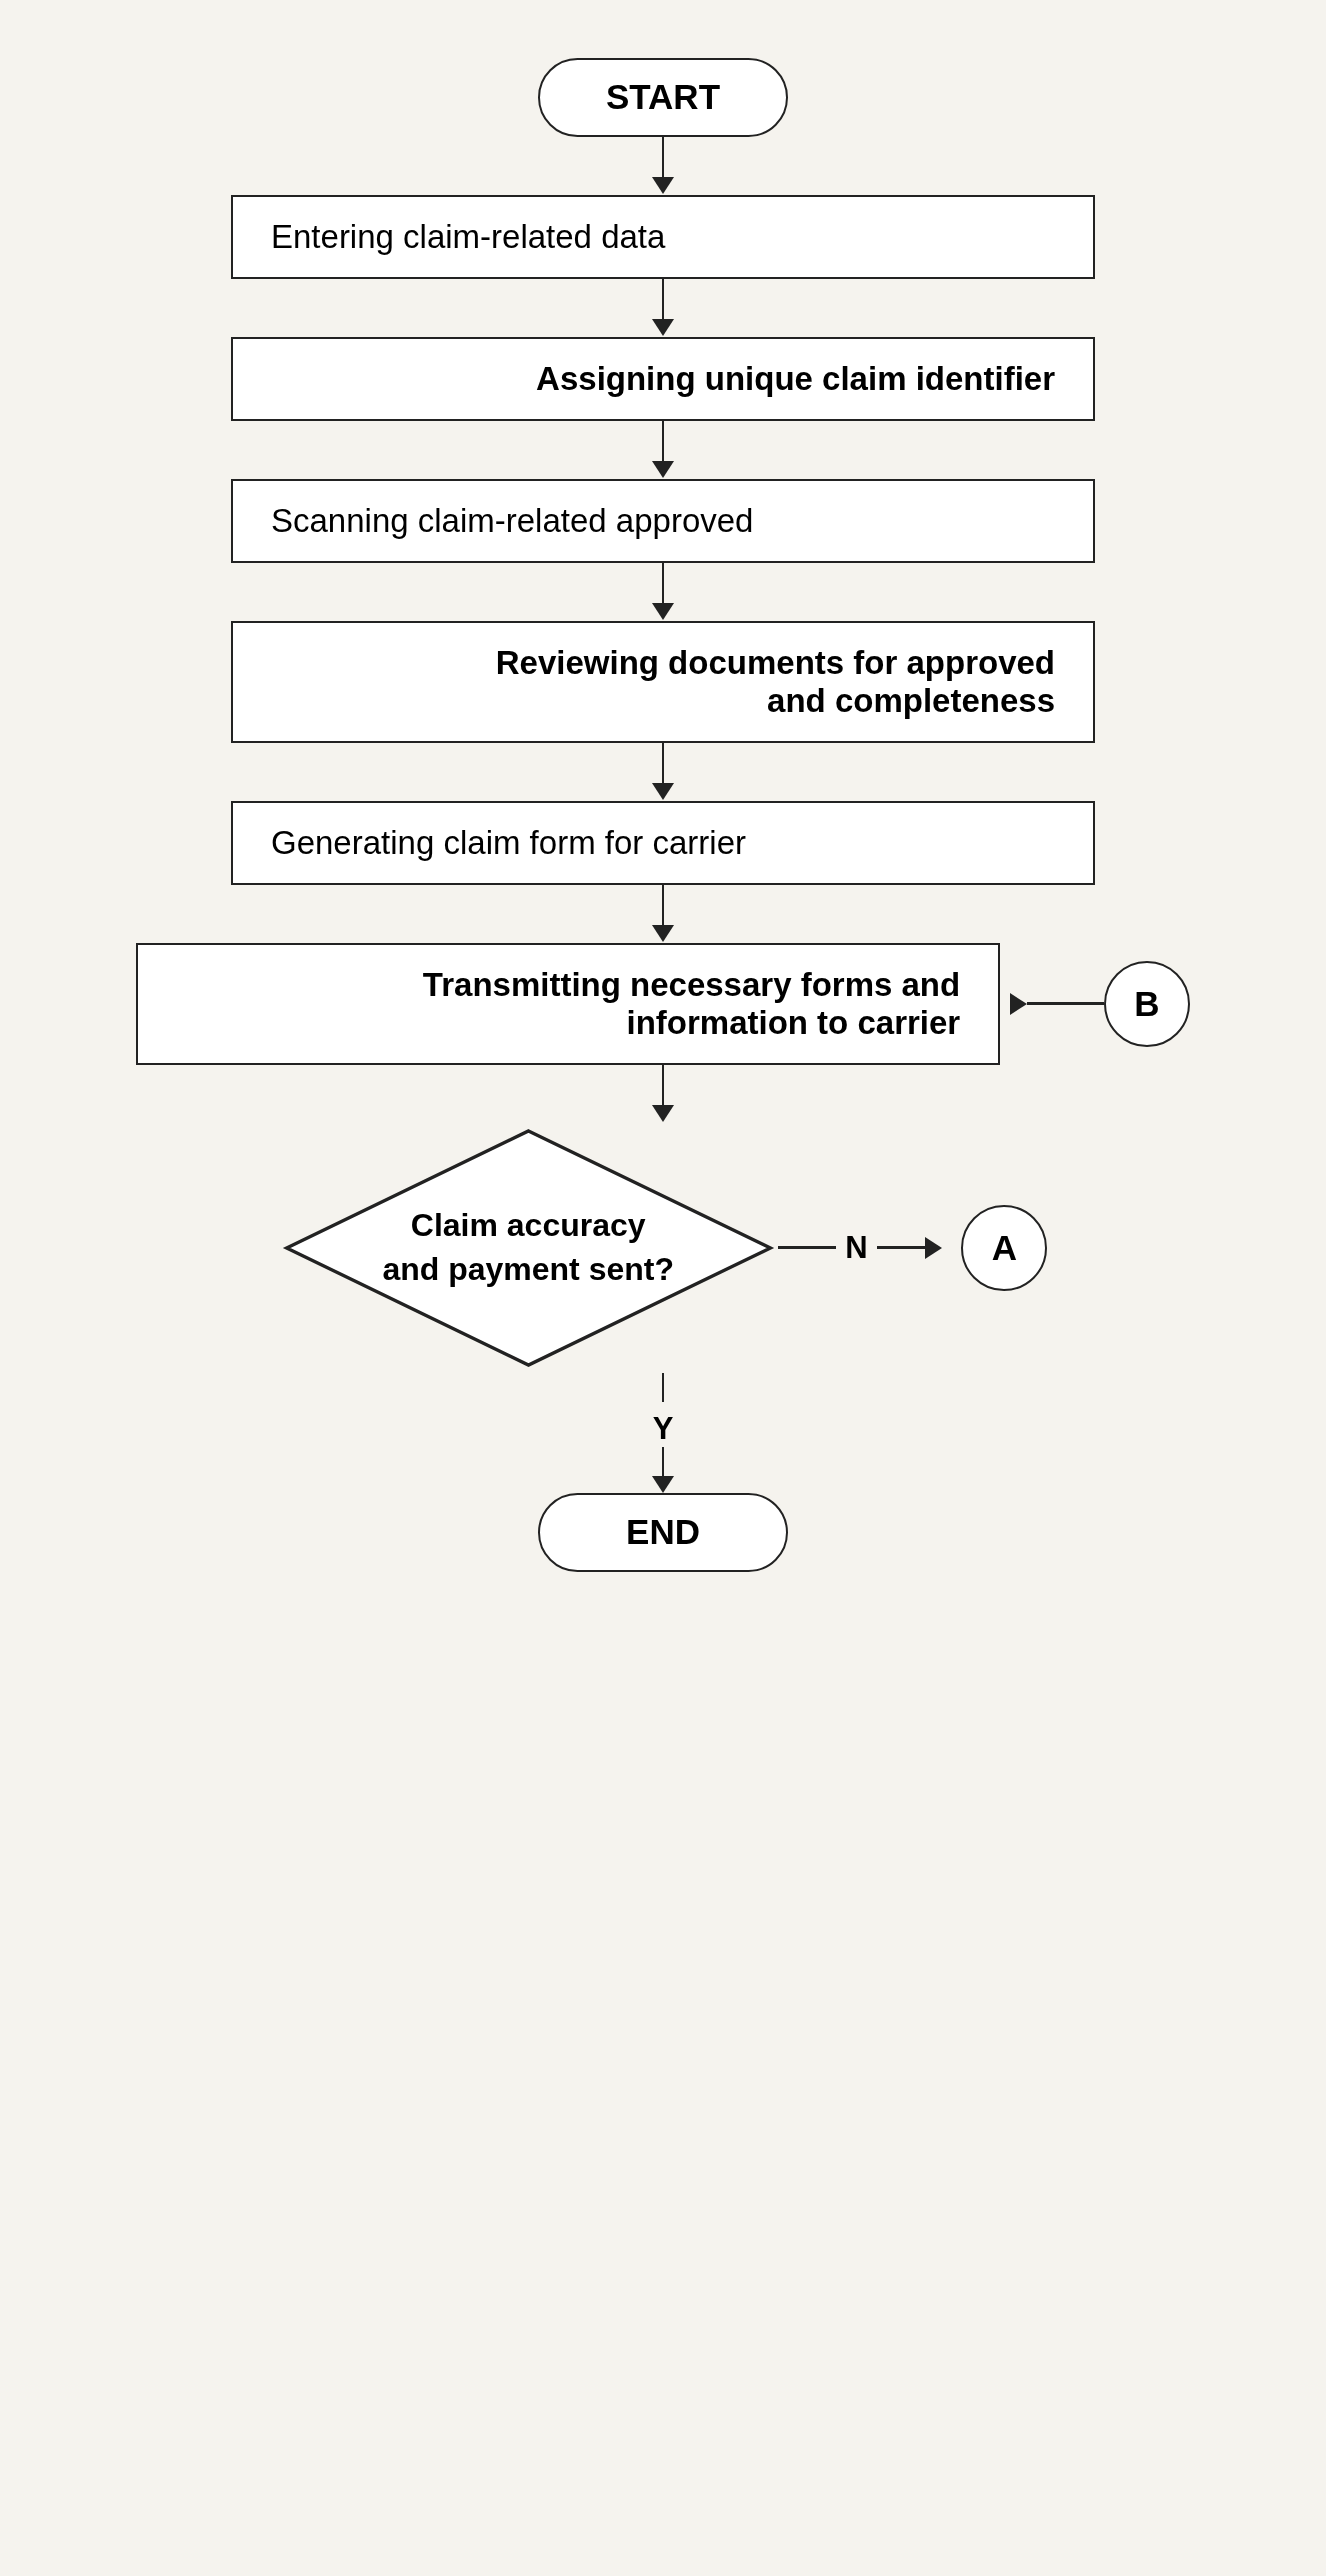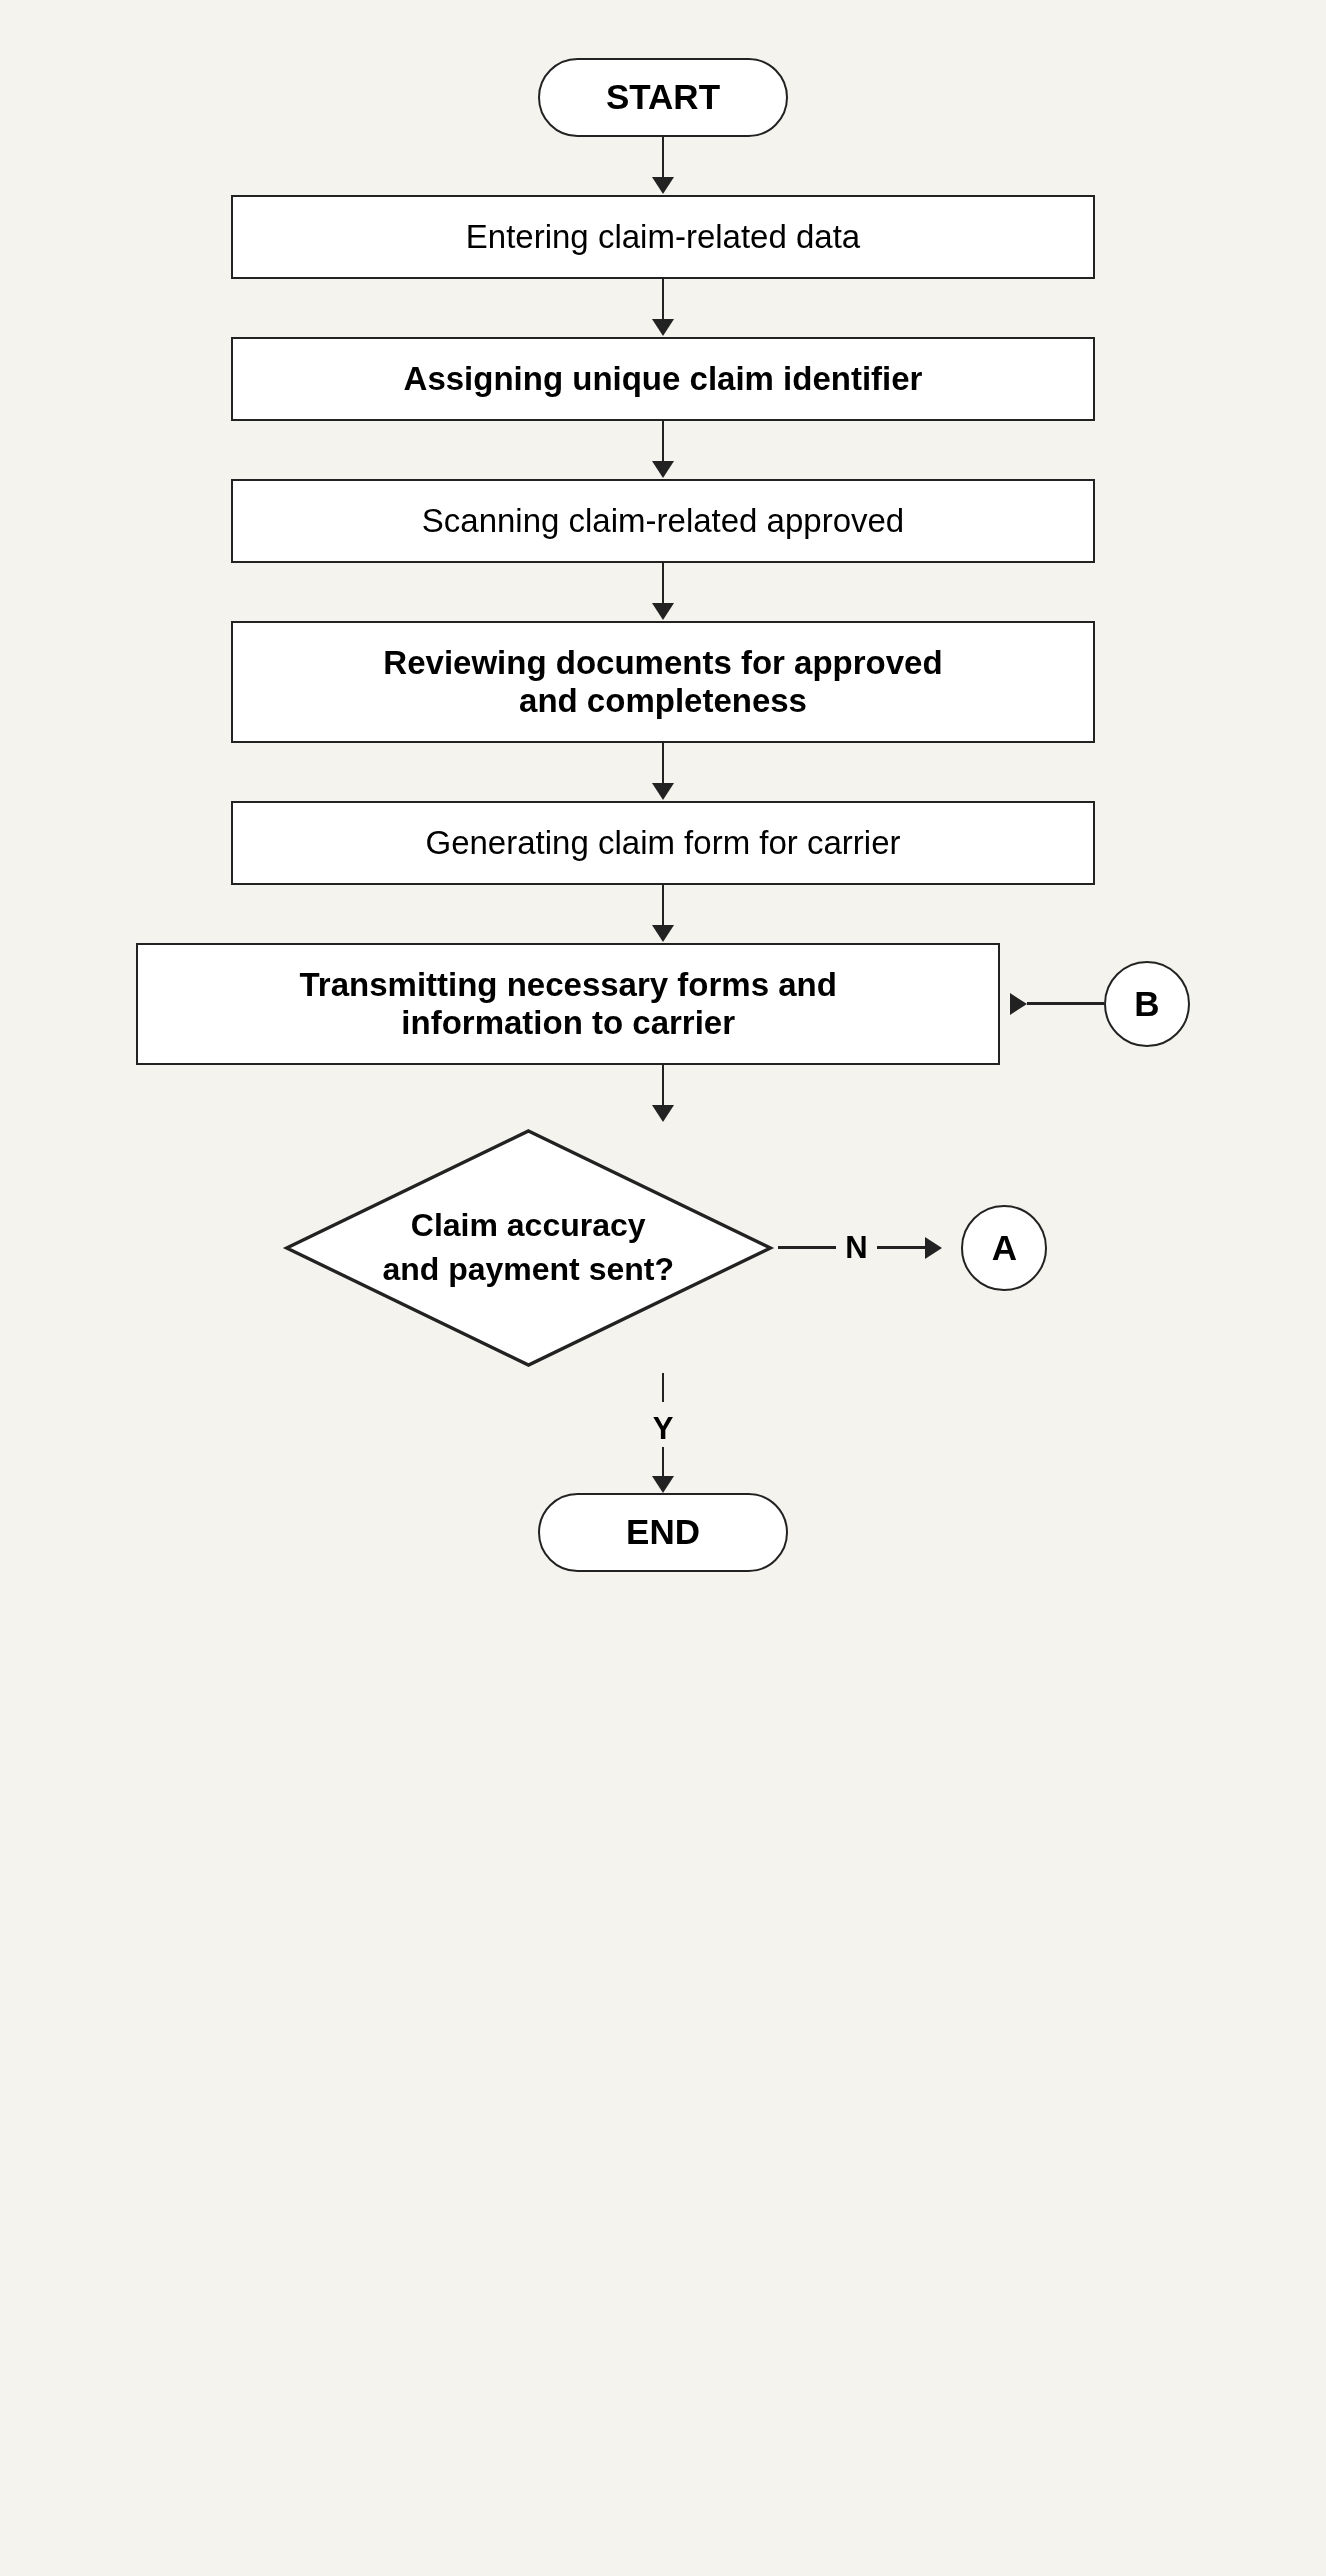--- a/index.html
+++ b/index.html
@@ -36,31 +36,31 @@
       font-weight: bold;
       font-size: 35px;
       text-align: center;
       min-width: 250px;
     }
 
     .node-rect {
       border: 2.9px solid #222;
       background: #fff;
       font-size: 33px;
-      text-align: center;
+      text-align: left;
       padding: 21px 38px;
       width: 864px;
     }
 
     .node-rect-bold {
       border: 2.9px solid #222;
       background: #fff;
       font-size: 33px;
       font-weight: bold;
-      text-align: center;
+      text-align: right;
       padding: 21px 38px;
       width: 864px;
     }
 
     .node-diamond {
       position: relative;
       width: 499px;
       height: 250px;
       display: flex;
       align-items: center;

